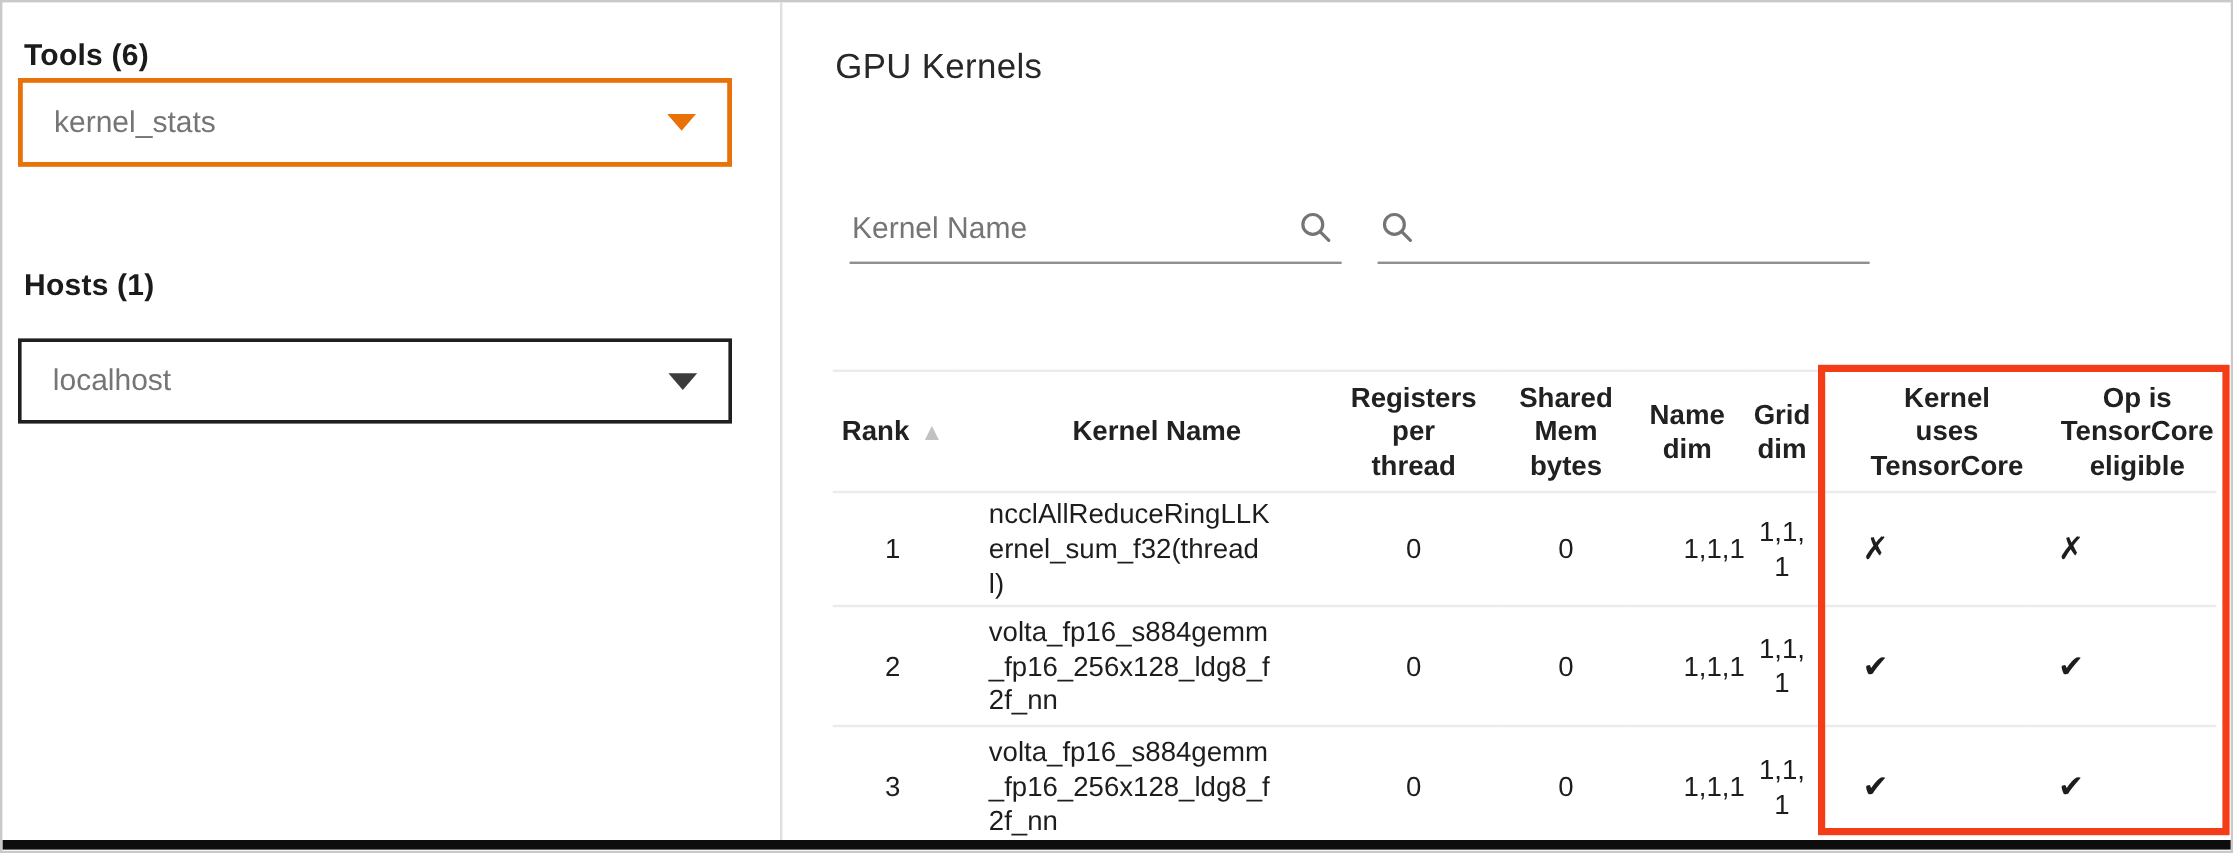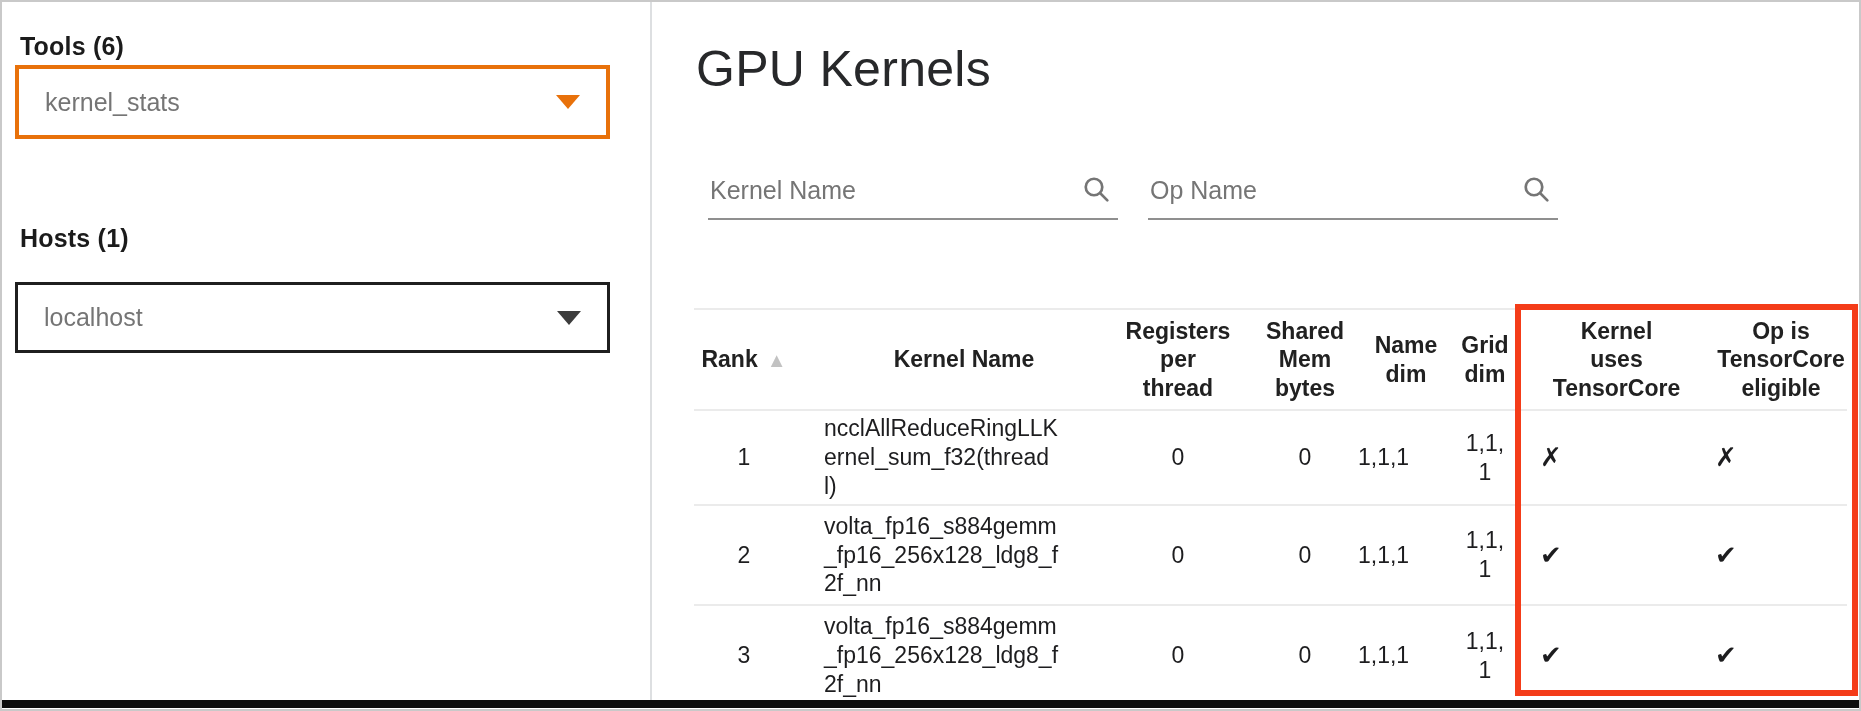--- a/index.html
+++ b/index.html
@@ -19,21 +19,21 @@
                 align-items:center; padding:0 26px; background:#fff; cursor:pointer;gap:36px; }
   .select-box .value { font-size:25px; color:#757575; flex:1; }
   #tools-select { top:63px; height:74px; border:4px solid #e8710a; }
   #hosts-select { top:280px; height:71px; border:3px solid #1f1f1f; }
   .caret { width:0; height:0; border-left:12px solid transparent;
            border-right:12px solid transparent; }
   .caret.orange { border-top:14px solid #e8710a; }
   .caret.dark   { border-top:14px solid #3c3c3c; }
 
   
-  .page-title { position:absolute; left:694px; top:38px; font-size:50px;
+  .page-title { position:absolute; left:694px; top:38px; font-size:29px;
                 font-weight:400; color:#27282a; letter-spacing:0.3px; }
 
   .filter-field { position:absolute; top:166px; width:410px; height:52px;
                   border-bottom:2px solid #8f8f8f; display:flex; align-items:center; }
   #kernel-name-field { left:706px; }
   #op-name-field { left:1146px; }
   .filter-field input { border:none; outline:none; flex:1; font-size:25px;
                         font-family:"Liberation Sans", sans-serif; color:#444;
                         background:transparent; padding:0 8px 6px 2px; }
   .filter-field input::placeholder { color:#757575; opacity:1; }
@@ -47,23 +47,23 @@
   .ktable th { font-weight:bold; text-align:center; height:101px;
                white-space:pre-line; line-height:1.22; color:#212121; }
   .ktable td { white-space:pre-line; }
   .ktable tr.r0 td { height:95px; }
   .ktable tr.r1 td { height:100px; }
   .ktable tr.r2 td { height:100px; }
   .c0 { width:100px; text-align:center; }
   .c1 { width:310px; text-align:left; padding-left:30px; }
   .c2 { width:148px; text-align:center; }
   .c3 { width:106px; text-align:center; }
-  .c4 { width:96px;  text-align:left; }
+  .c4 { width:96px;  text-align:right; }
   .c5 { width:62px;  text-align:center;margin-left:12px; }
-  .c6 { width:177px; text-align:left; padding-left:24px; }
+  .c6 { width:177px; text-align:left; padding-left:36px; }
   .c7 { width:154px; text-align:left; padding-left:22px; }
   td.c6, td.c7 { font-size:26px; }
   .sort-arrow { color:#c2c2c2; font-size:20px; margin-left:9px; }
 
   
   .highlight-box { position:absolute; left:1513px; top:302px; width:343px;
                    height:392px; border:6px solid #f43c19; pointer-events:none;
                    z-index:6; background:transparent; }
   .bottom-bar { position:absolute; left:0; top:698px; width:1857px; height:8px;
                 background:#0d0d0d; z-index:5; }
@@ -96,21 +96,20 @@
 
     <div class="filter-field" id="kernel-name-field">
       <input type="text" placeholder="Kernel Name" style="">
       <svg class="search-icon" width="32" height="32" viewBox="0 0 24 24">
         <circle cx="10.5" cy="10.5" r="6.2" fill="none" stroke="#757575" stroke-width="2"></circle>
         <line x1="15.2" y1="15.2" x2="20.5" y2="20.5" stroke="#757575" stroke-width="2" stroke-linecap="round"></line>
       </svg>
     </div>
 
     <div class="filter-field" id="op-name-field">
-      <input type="text" placeholder="Op Name" style="">
       <svg class="search-icon" width="32" height="32" viewBox="0 0 24 24">
         <circle cx="10.5" cy="10.5" r="6.2" fill="none" stroke="#757575" stroke-width="2"></circle>
         <line x1="15.2" y1="15.2" x2="20.5" y2="20.5" stroke="#757575" stroke-width="2" stroke-linecap="round"></line>
       </svg>
     </div>
 
     <table class="ktable">
       <thead>
           <tr>
             <th class="c0"><span>Rank</span><span class="sort-arrow">▲</span></th>

